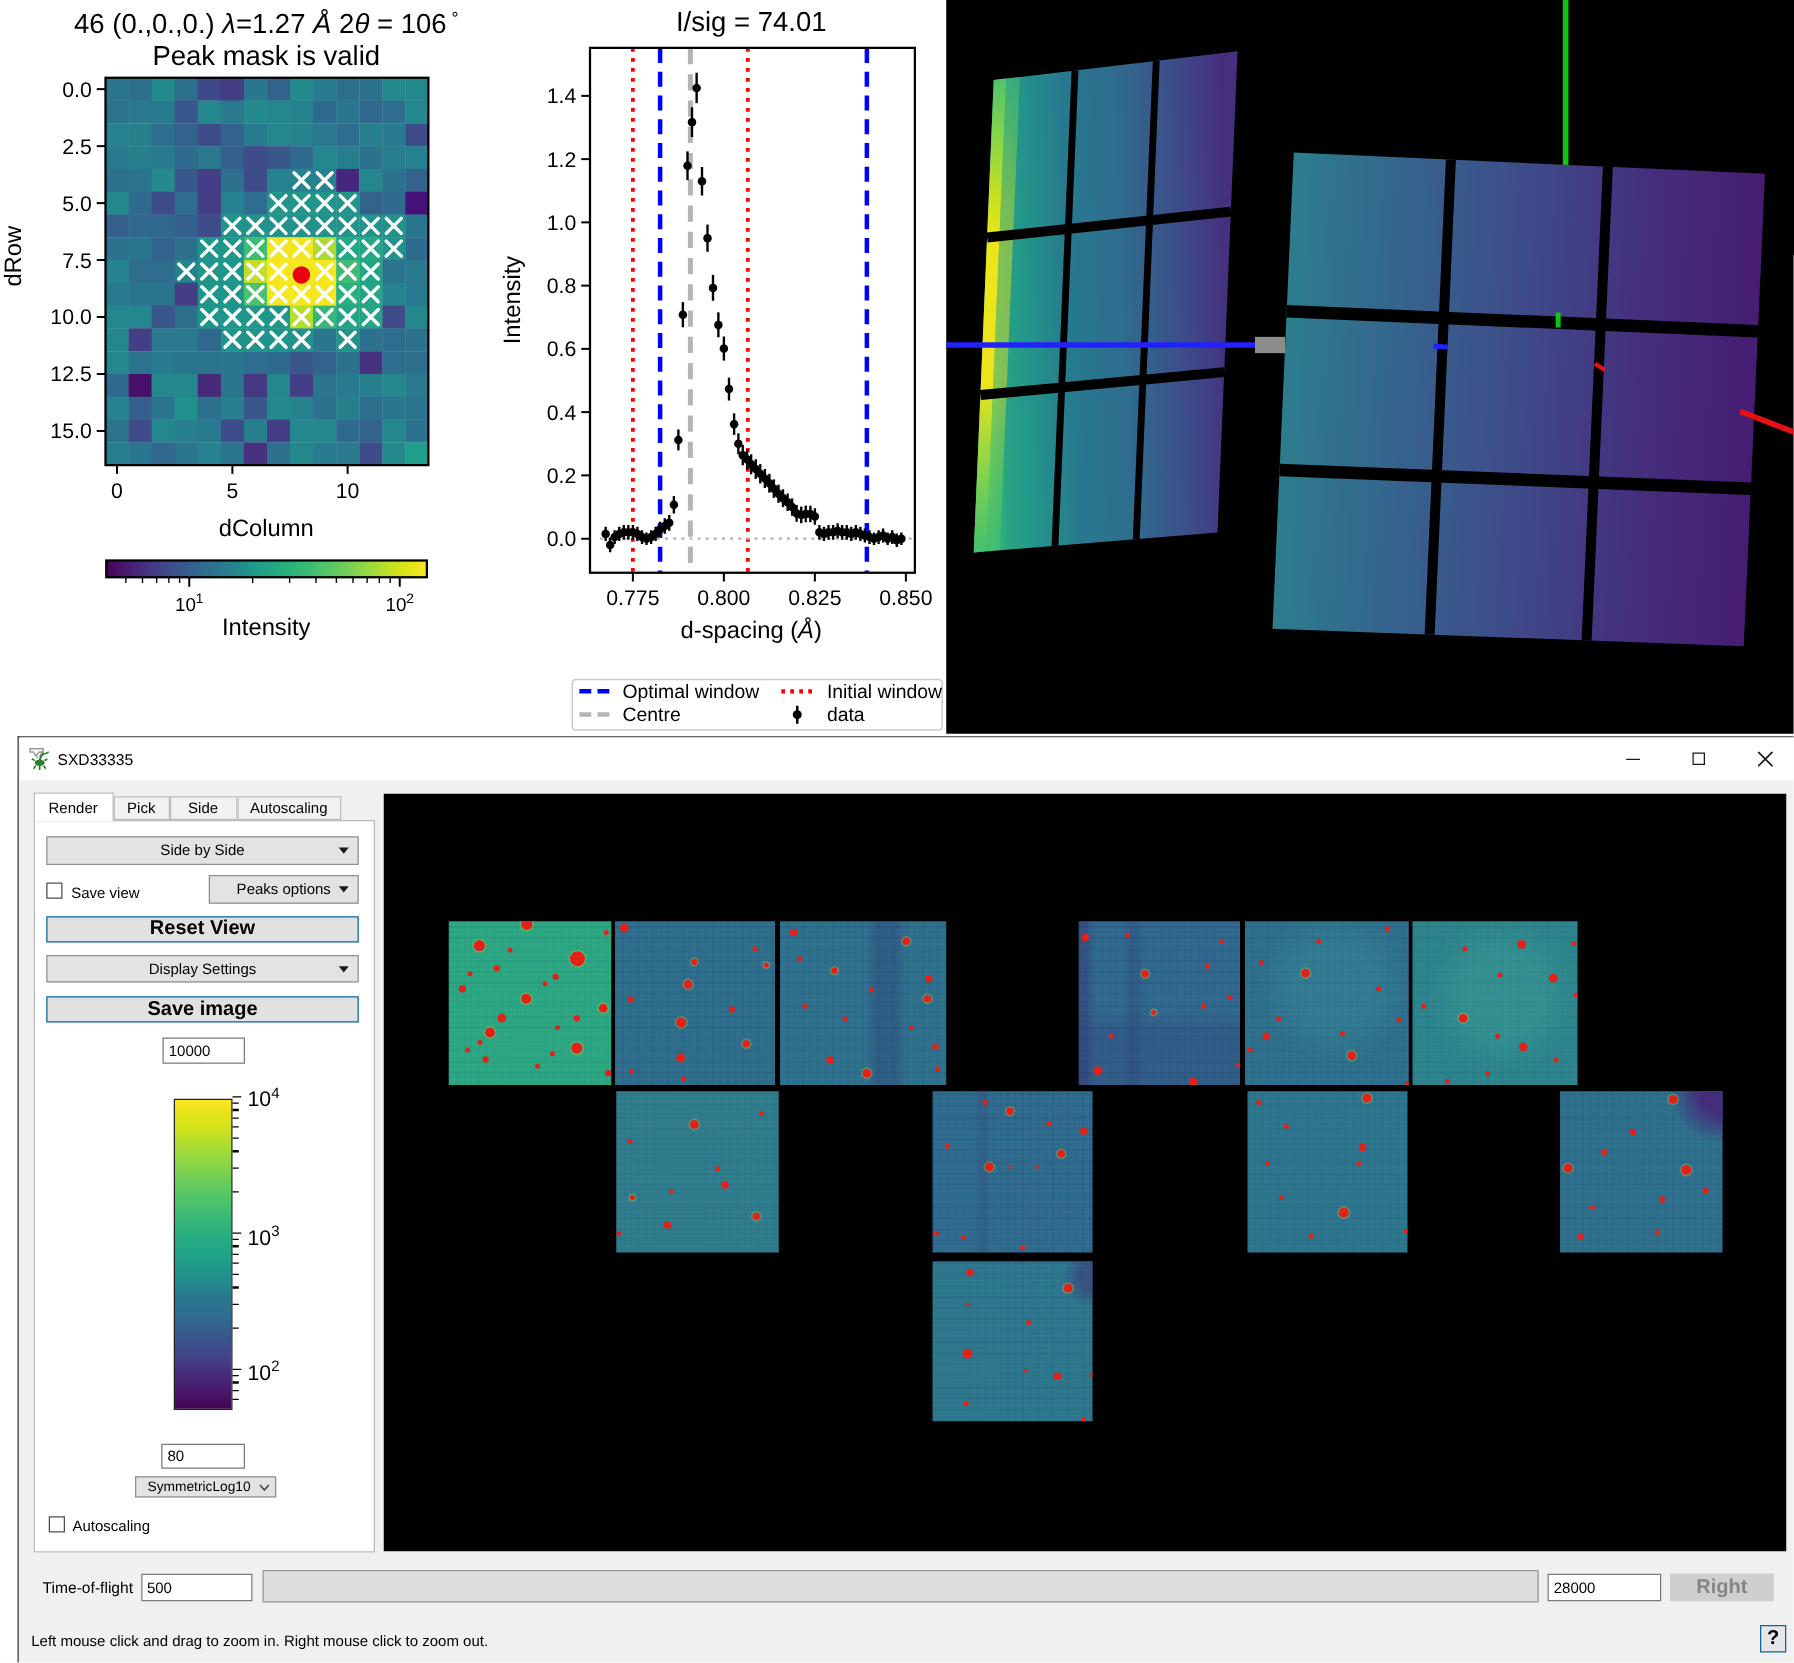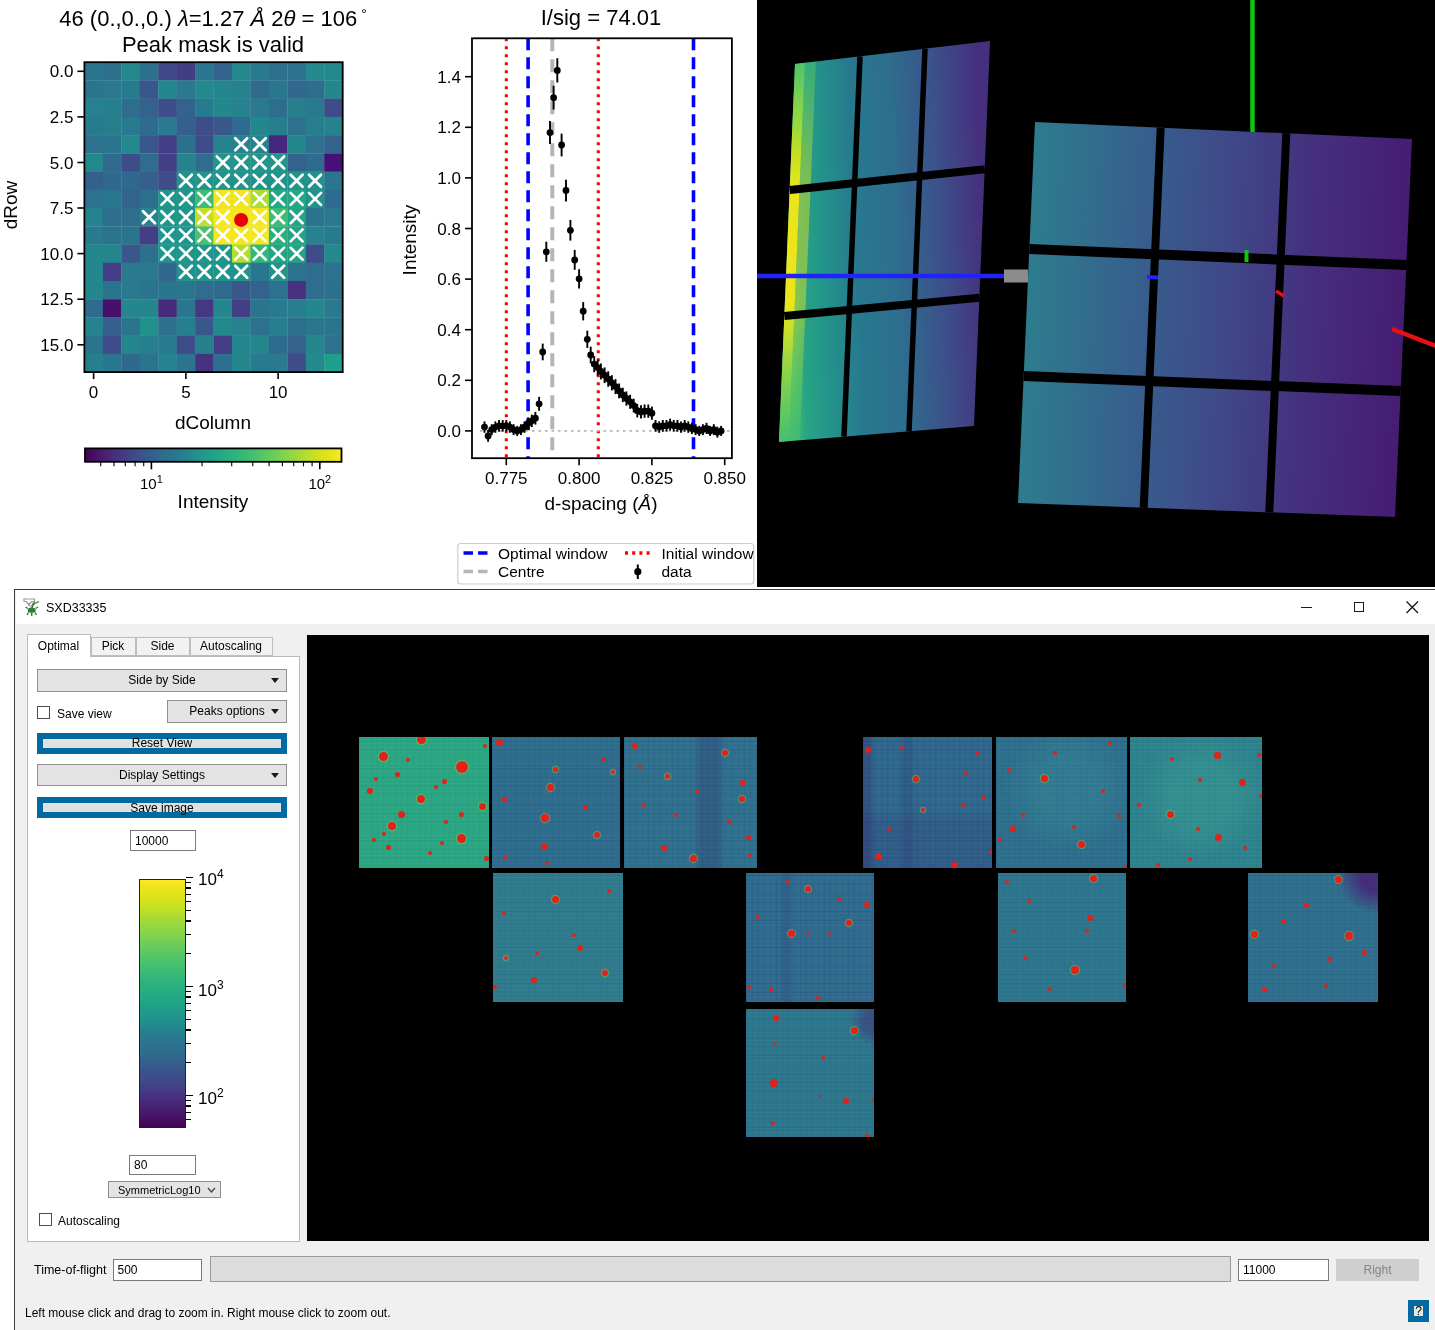--- a/index.html
+++ b/index.html
@@ -1,18 +1,18 @@
 <!DOCTYPE html>
 <html><head><meta charset="utf-8"><style>
 * { margin:0; padding:0; box-sizing:border-box; }
 html,body { width:1435px; height:1330px; background:#fff; font-family:"Liberation Sans",sans-serif; overflow:hidden; }
 #root { position:relative; width:1435px; height:1330px; }
 .abs { position:absolute; }
-.btn { position:absolute; background:#e1e1e1; border:6px solid #0369a1; font-size:12px; color:#000;
-       display:flex; align-items:center; justify-content:center; }
+.btn { position:absolute; background:#e1e1e1; border:1px solid #0369a1; font-size:16px; color:#000;
+       display:flex; align-items:center; justify-content:center;font-weight:bold; }
 .combo { position:absolute; background:#e3e3e3; border:1px solid #8f8f8f; font-size:12px; color:#000;
        display:flex; align-items:center; justify-content:center; }
 .combo .arr { position:absolute; right:7px; top:50%; margin-top:-2px; width:0; height:0;
        border-left:4.5px solid transparent; border-right:4.5px solid transparent; border-top:5px solid #1a1a1a; }
 .inp { position:absolute; background:#fff; border:1px solid #7a7a7a; font-size:12px; color:#000;
        display:flex; align-items:center; padding-left:4px; }
 .cb { position:absolute; width:13px; height:13px; background:#fff; border:1px solid #4d4d4d; }
 .lbl { position:absolute; font-size:12px; color:#000; white-space:nowrap; }
 .pan { position:absolute; overflow:hidden; }
 .pan i { position:absolute; background:#e32118; border-radius:50%; display:block; }
@@ -635,21 +635,21 @@
 <div class="abs" style="left:1354px;top:602px;width:10px;height:10px;border:1.4px solid #1a1a1a"></div>
 <svg class="abs" style="left:1406px;top:601px" width="13" height="13">
       <path d="M0.5 0.5L12 12M12 0.5L0.5 12" stroke="#1a1a1a" stroke-width="1.4"></path>
     </svg>
 
 <div class="tab" style="left:90.5px;top:636.5px;width:45px;height:19.5px">Pick</div>
 <div class="tab" style="left:135.5px;top:636.5px;width:54px;height:19.5px">Side</div>
 <div class="tab" style="left:189.5px;top:636.5px;width:83px;height:19.5px">Autoscaling</div>
 
 <div class="abs" style="left:26.5px;top:655.5px;width:273.5px;height:586.5px;background:#fff;border:1px solid #b9b9b9"></div>
-<div class="tab" style="left:26.5px;top:634px;width:64px;height:22.5px;background:#fff;border-bottom:none">Optimal</div>
+<div class="tab" style="left:26.5px;top:634px;width:64px;height:22.5px;background:#fff;border-bottom:none">Render</div>
 
 <div class="abs" style="left:307px;top:634.5px;width:1122px;height:606.5px;background:#000">
 <div class="pan" style="left:52px;top:102.5px;width:130px;height:131px;background-color:#2ca583;background-image:repeating-linear-gradient(0deg,rgba(80,200,120,0.14) 0 1px,transparent 1px 4px),repeating-linear-gradient(90deg,rgba(20,110,120,0.12) 0 1px,transparent 1px 6px),repeating-linear-gradient(0deg,rgba(20,110,120,0.12) 0 1px,transparent 1px 9px);">
         <i style="left:58px;top:-2px;width:9px;height:9px;box-shadow:0 0 0 1.2px rgba(205,220,60,0.30);"></i>
         <i style="left:124px;top:7px;width:4px;height:4px;"></i>
         <i style="left:20px;top:15px;width:9px;height:9px;box-shadow:0 0 0 1.2px rgba(205,220,60,0.30);"></i>
         <i style="left:47px;top:21px;width:4px;height:4px;"></i>
         <i style="left:97px;top:24px;width:12px;height:12px;box-shadow:0 0 0 1.2px rgba(205,220,60,0.30);"></i>
         <i style="left:36px;top:35px;width:5px;height:5px;"></i>
         <i style="left:15px;top:40px;width:4px;height:4px;"></i>
@@ -848,17 +848,17 @@
 <div class="combo" style="left:108px;top:1181px;width:112.5px;height:17px;font-size:11px;padding-right:10px">SymmetricLog10
 <svg style="position:absolute;right:4px;top:5px" width="9" height="7">
         <path d="M1 1l3.5 4L8 1" stroke="#444" stroke-width="1.3" fill="none"></path>
       </svg></div>
 <div class="cb" style="left:39px;top:1213px"></div>
 <div class="lbl" style="left:58px;top:1213.5px">Autoscaling</div>
 
 <div class="lbl" style="left:34px;top:1263px;font-size:12.5px">Time-of-flight</div>
 <div class="inp" style="left:112.5px;top:1259px;width:89.5px;height:22px">500</div>
 <div class="abs" style="left:209.5px;top:1256px;width:1021.5px;height:26px;background:#dcdcdc;border:1px solid #999"></div>
-<div class="inp" style="left:1238px;top:1259px;width:91px;height:22px">11000</div>
+<div class="inp" style="left:1238px;top:1259px;width:91px;height:22px">28000</div>
 <div class="btn" style="left:1336px;top:1258.5px;width:83px;height:22.5px;background:#cfcfcf;border-color:#cfcfcf;color:#858585">Right</div>
 
 <div class="lbl" style="left:25px;top:1305.5px">Left mouse click and drag to zoom in. Right mouse click to zoom out.</div>
 <div class="btn" style="left:1408px;top:1300px;width:21px;height:22px;background:#e6e6e6">?</div>
 </div>
 </body></html>

